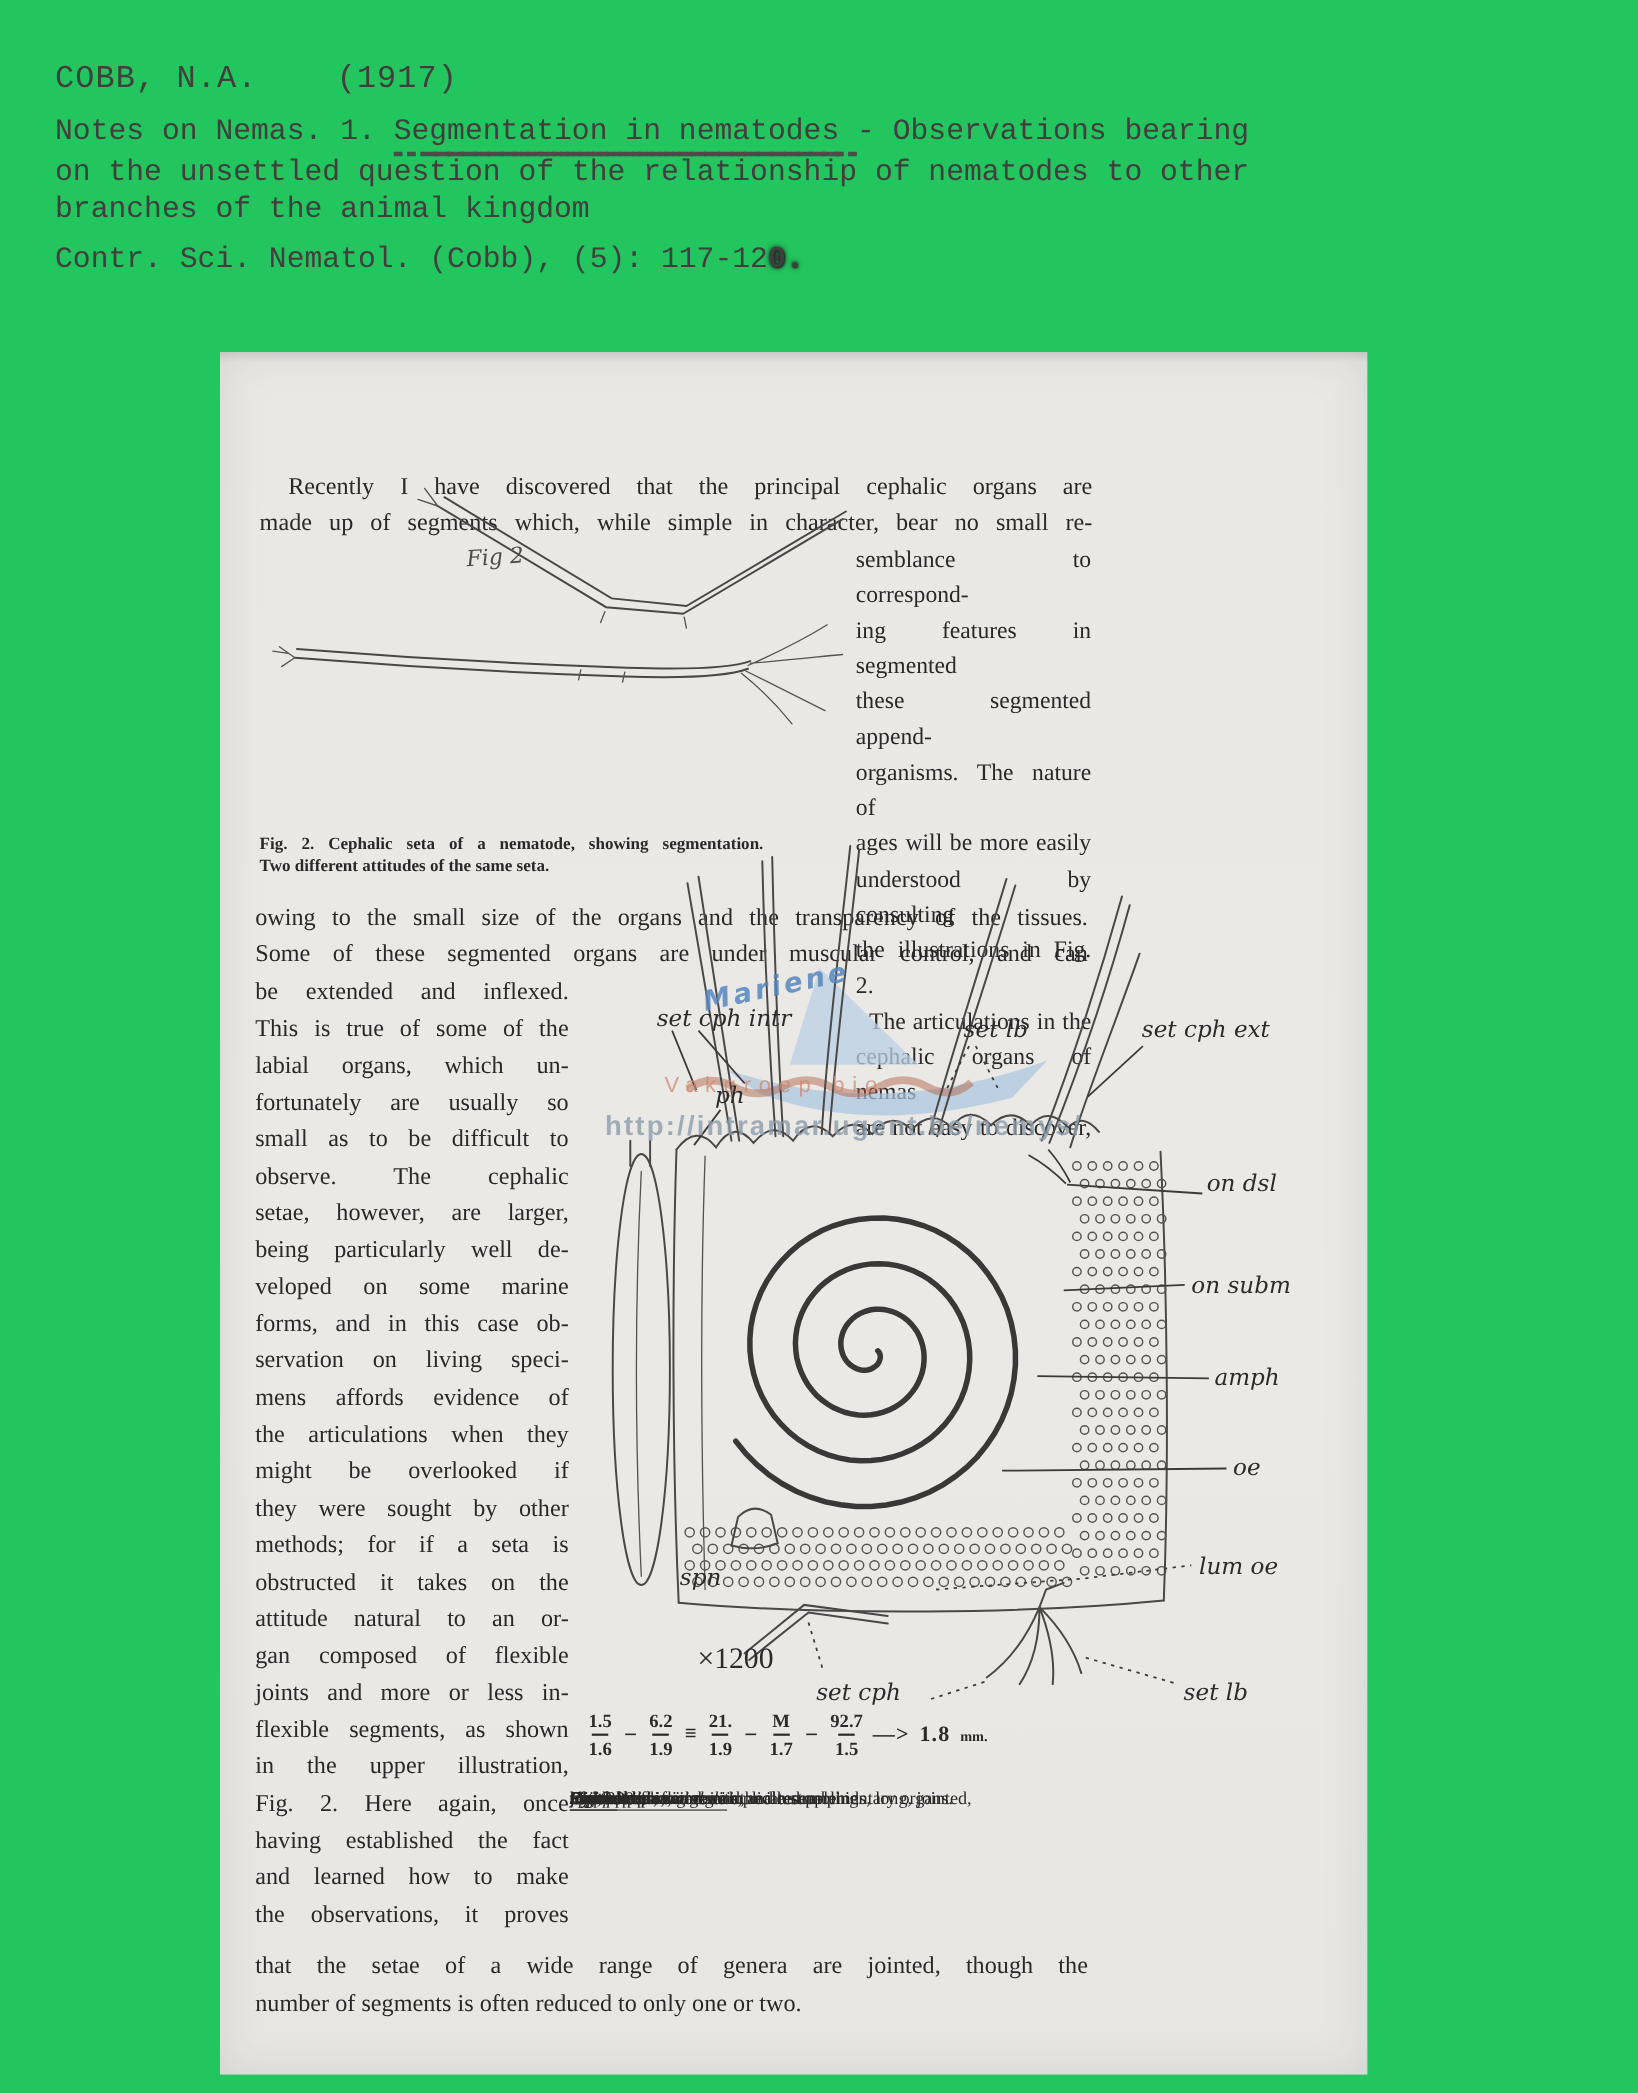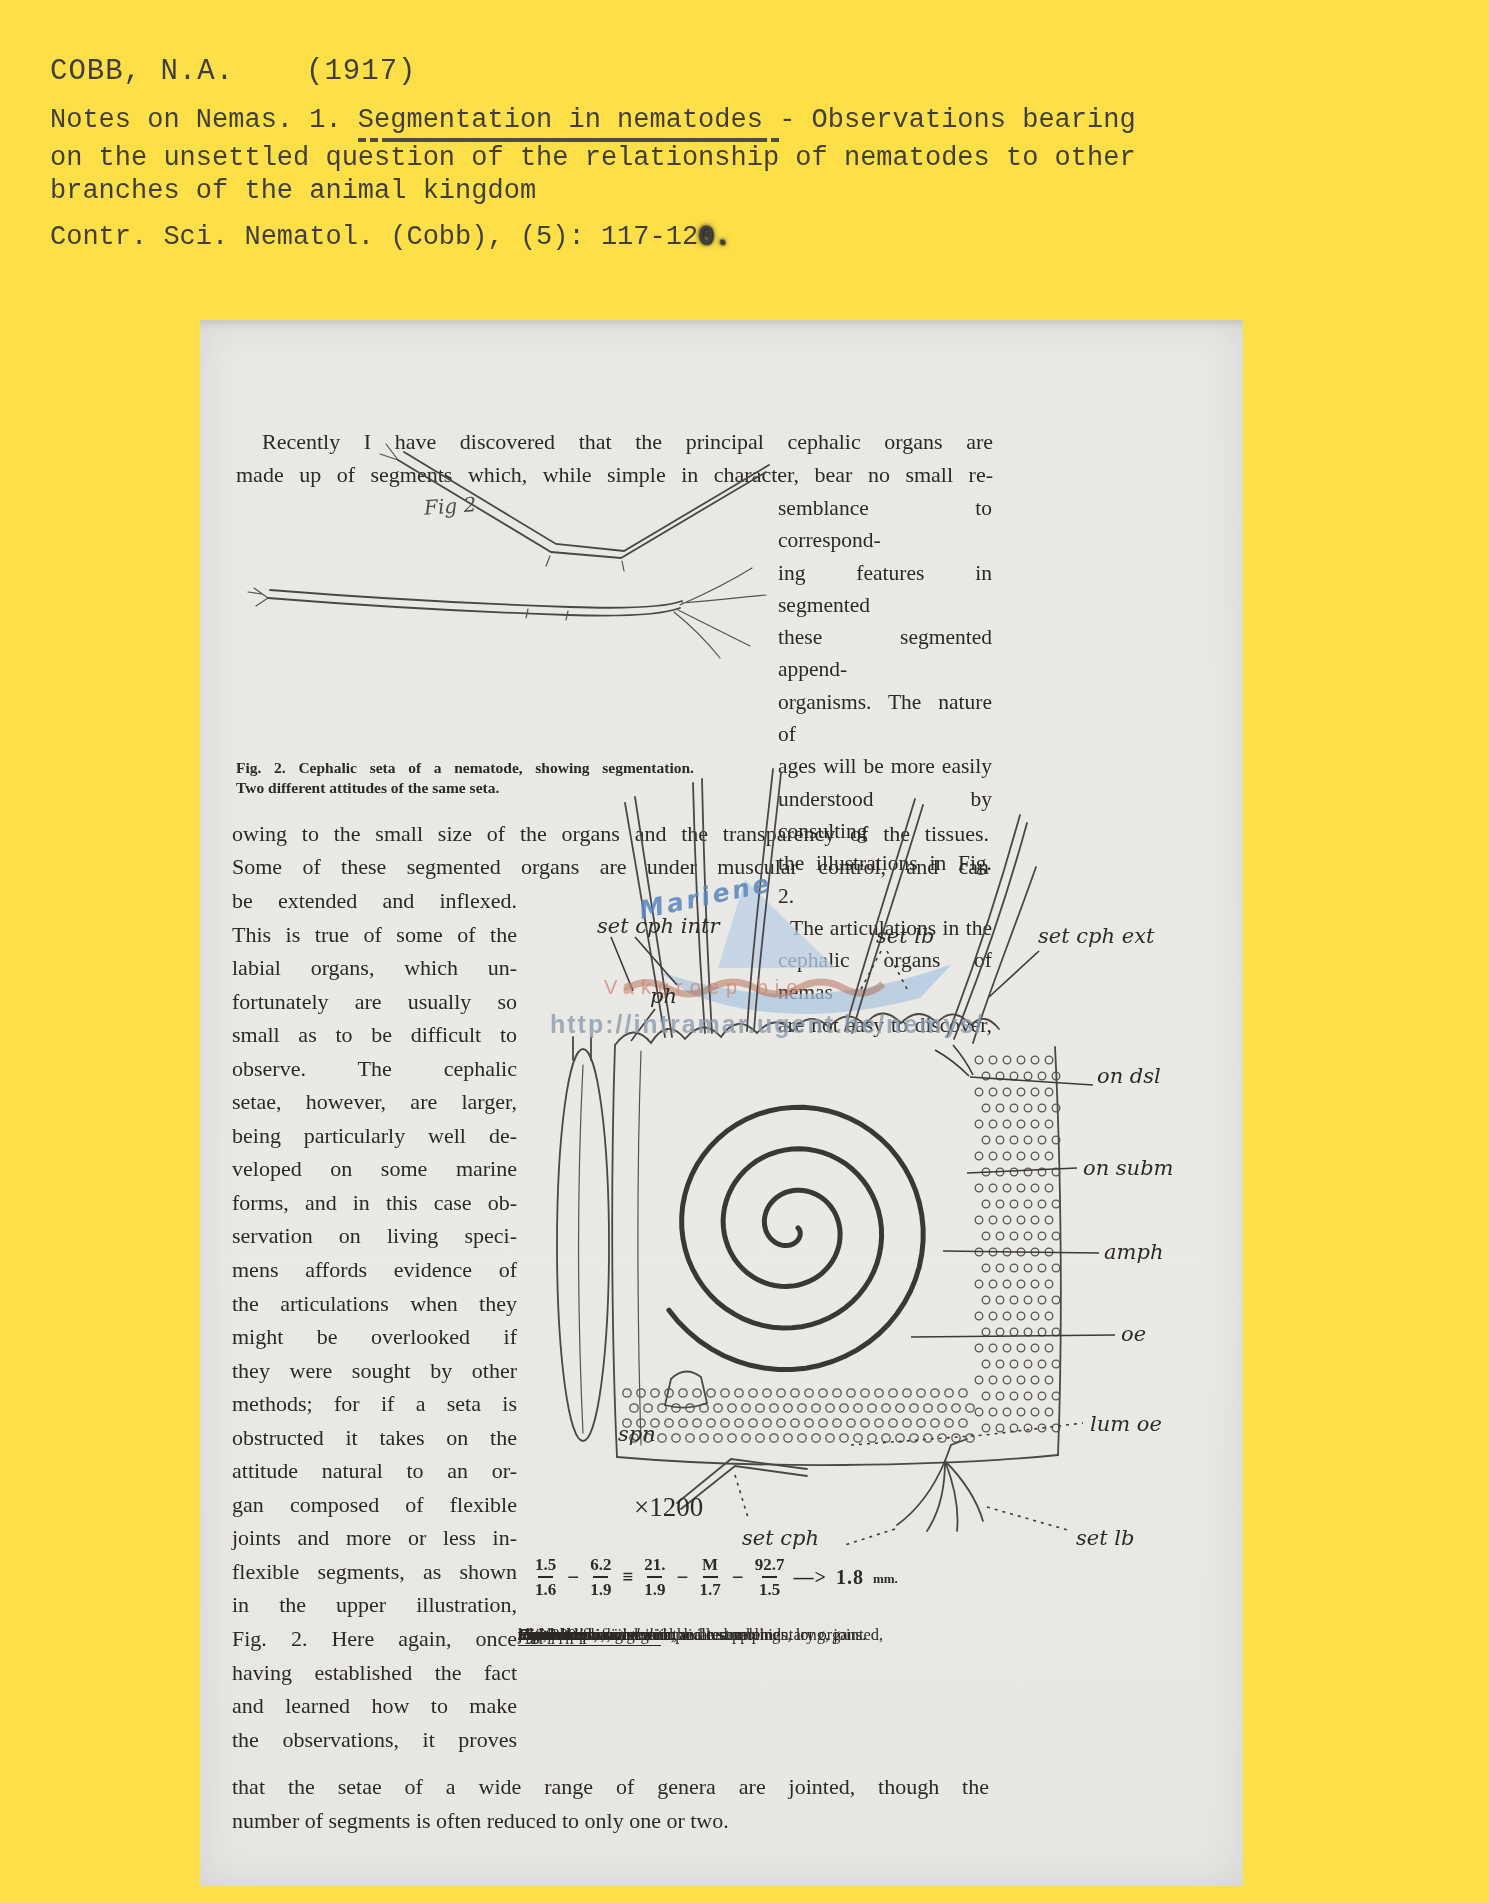--- a/index.html
+++ b/index.html
@@ -1,16 +1,16 @@
 <!DOCTYPE html>
 <html><head>
 <meta charset="utf-8">
 <style>
   html,body{margin:0;padding:0;background:#ffffff;}
-  #page{position:relative;width:1489px;height:1903px;background:#fde047;overflow:hidden;
+  #page{position:relative;width:1489px;height:1903px;background:#22c55e;overflow:hidden;
         font-family:"Liberation Serif",serif;color:#2e2c2a;}
 
   
   .typed{position:absolute;left:50px;top:55px;width:1200px;
          font-family:"Liberation Mono","DejaVu Sans Mono",monospace;color:#413f3e;}
   .t-author{font-size:29px;letter-spacing:1px;}
   .t-year{margin-left:72px;}
   .t-title{margin-top:16px;font-size:27px;line-height:33px;letter-spacing:0px;}
   .dash-u{display:inline-block;border-bottom:4px dashed #4d4b49;padding-bottom:1px;}
   .dash-o{display:inline-block;border-top:4px dashed #4d4b49;margin-top:-4px;}

